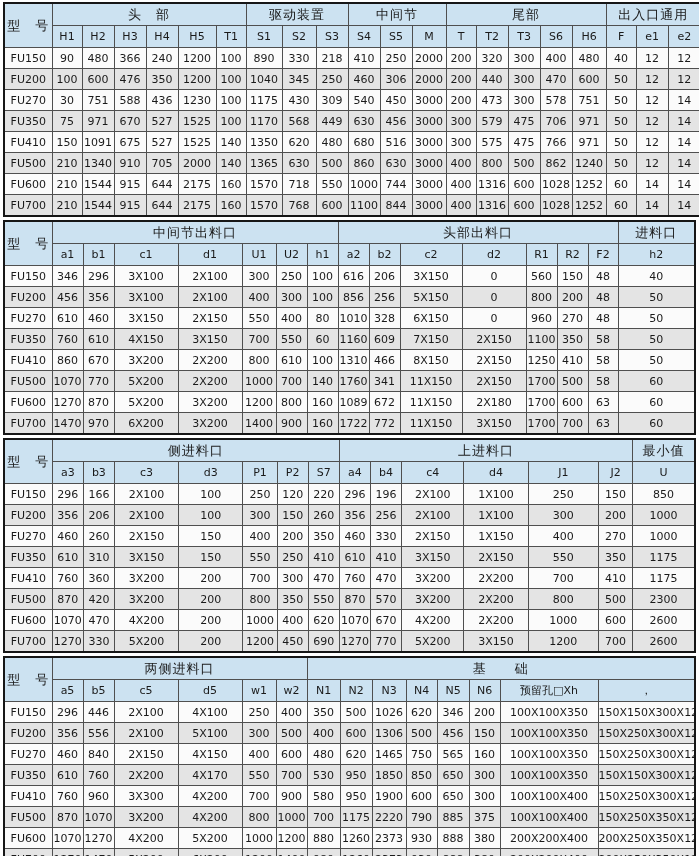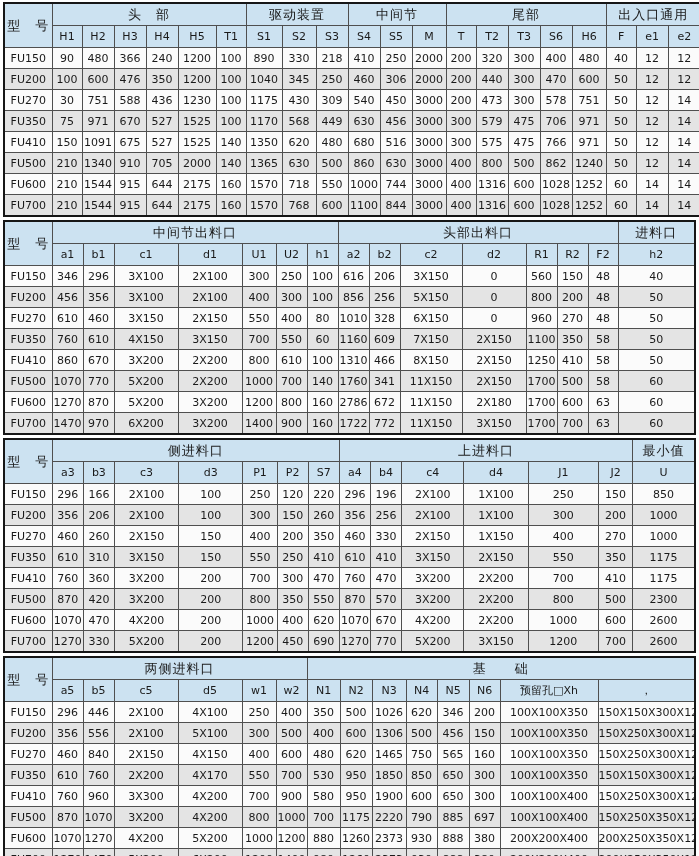--- a/index.html
+++ b/index.html
@@ -420,21 +420,21 @@
         </tr>
         <tr class="odd">
           <th class="model-cell">FU600</th>
           <td>1270</td>
           <td>870</td>
           <td>5X200</td>
           <td>3X200</td>
           <td>1200</td>
           <td>800</td>
           <td>160</td>
-          <td>2786</td>
+          <td>1089</td>
           <td>672</td>
           <td>11X150</td>
           <td>2X180</td>
           <td>1700</td>
           <td>600</td>
           <td>63</td>
           <td>60</td>
         </tr>
         <tr class="even">
           <th class="model-cell">FU700</th>
@@ -770,21 +770,21 @@
           <td>1070</td>
           <td>3X200</td>
           <td>4X200</td>
           <td>800</td>
           <td>1000</td>
           <td>700</td>
           <td>1175</td>
           <td>2220</td>
           <td>790</td>
           <td>885</td>
-          <td>697</td>
+          <td>375</td>
           <td>100X100X400</td>
           <td>150X250X350X12</td>
         </tr>
         <tr class="odd">
           <th class="model-cell">FU600</th>
           <td>1070</td>
           <td>1270</td>
           <td>4X200</td>
           <td>5X200</td>
           <td>1000</td>

